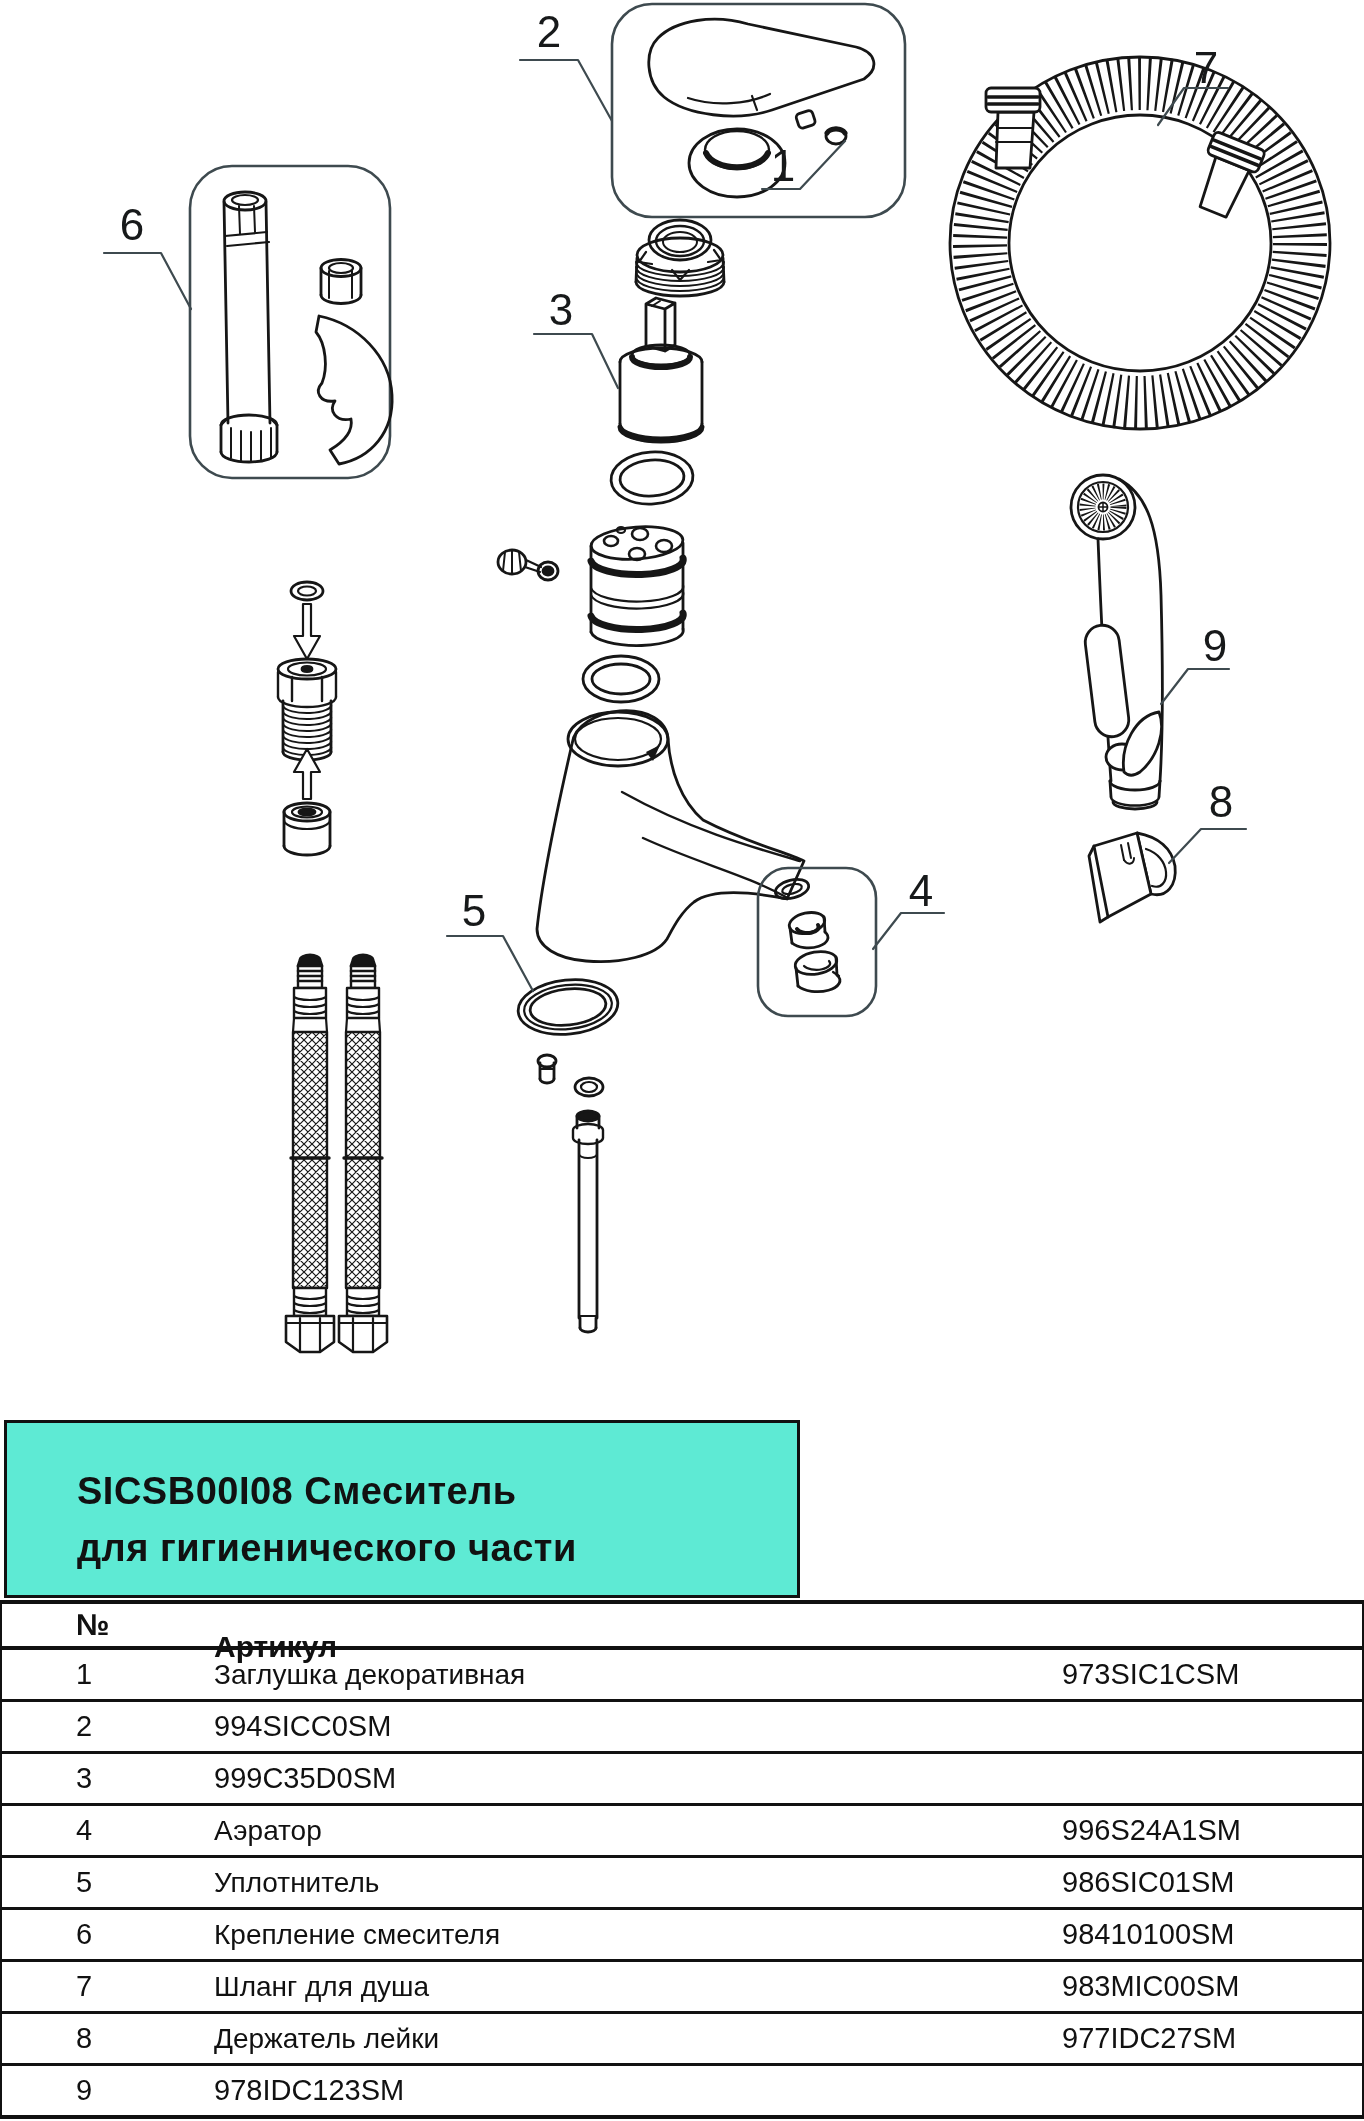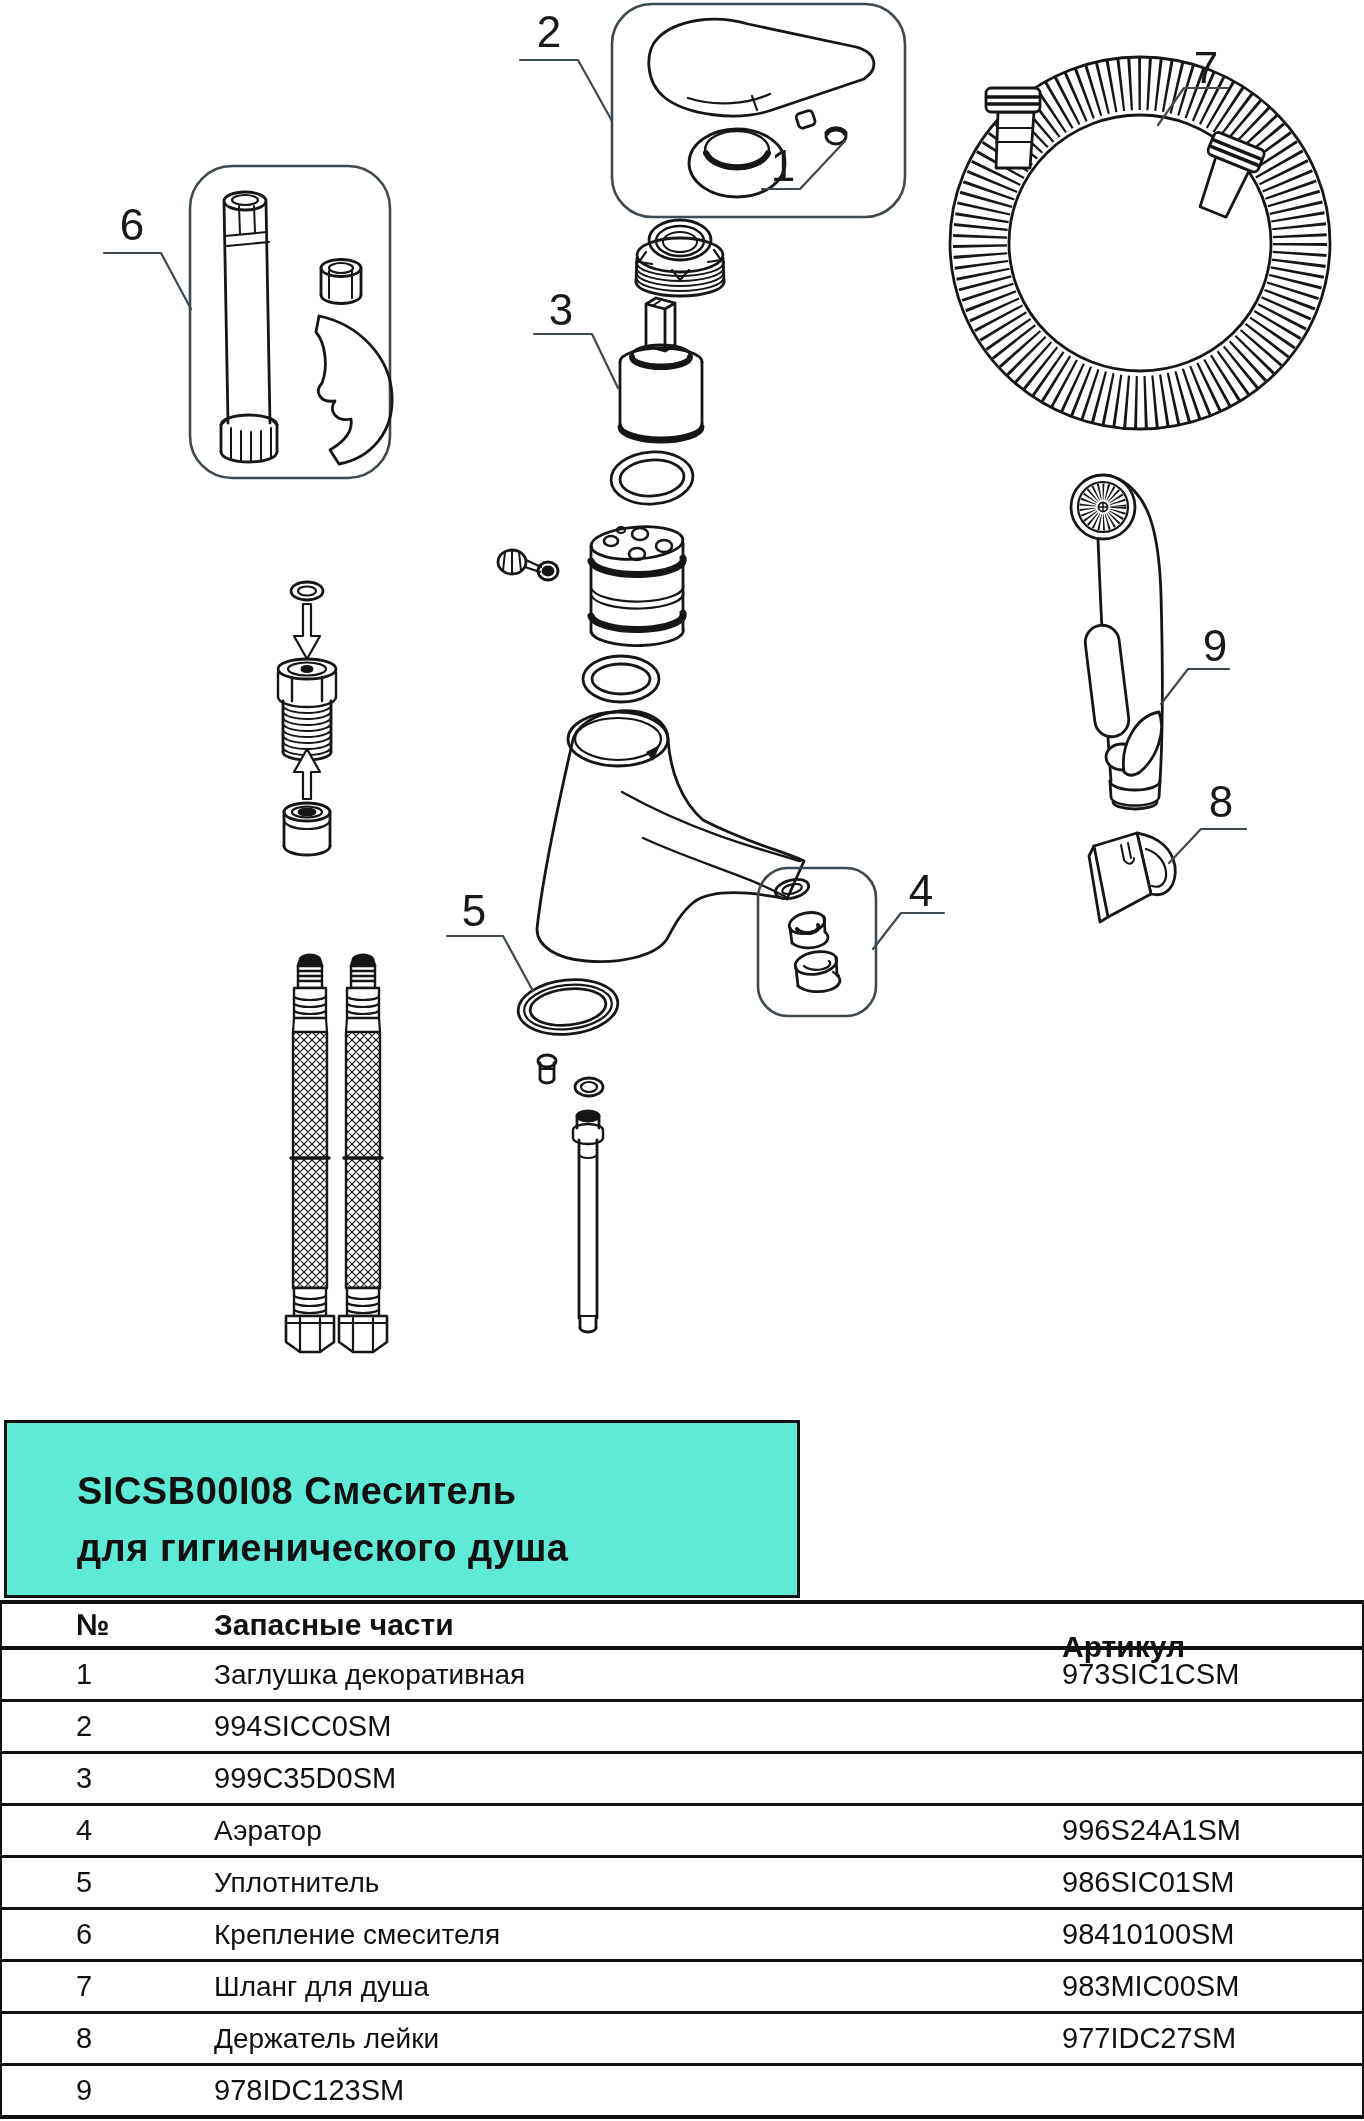--- a/index.html
+++ b/index.html
@@ -311,28 +311,27 @@
     <text x="474" y="926">5</text>
     <text x="921" y="906">4</text>
     <text x="1215" y="661">9</text>
     <text x="1221" y="817">8</text>
   </g>
 </svg>
 
   
   <div class="title-box">
     <div class="t-line">SICSB00I08 Смеситель</div>
-    <div class="t-line">для гигиенического душа</div>
+    <div class="t-line">для гигиенического части</div>
   </div>
 
   
   <div class="parts-table">
     <div class="t-row t-head">
       <div class="c-num">№</div>
-      <div class="c-part">Запасные части</div>
       <div class="c-art">Артикул</div>
     </div>
     <div class="t-row">
       <div class="c-num">1</div>
       <div class="c-part">Заглушка декоративная</div>
       <div class="c-art">973SIC1CSM</div>
     </div>
     <div class="t-row">
       <div class="c-num">2</div>
       <div class="c-art">994SICC0SM</div>

